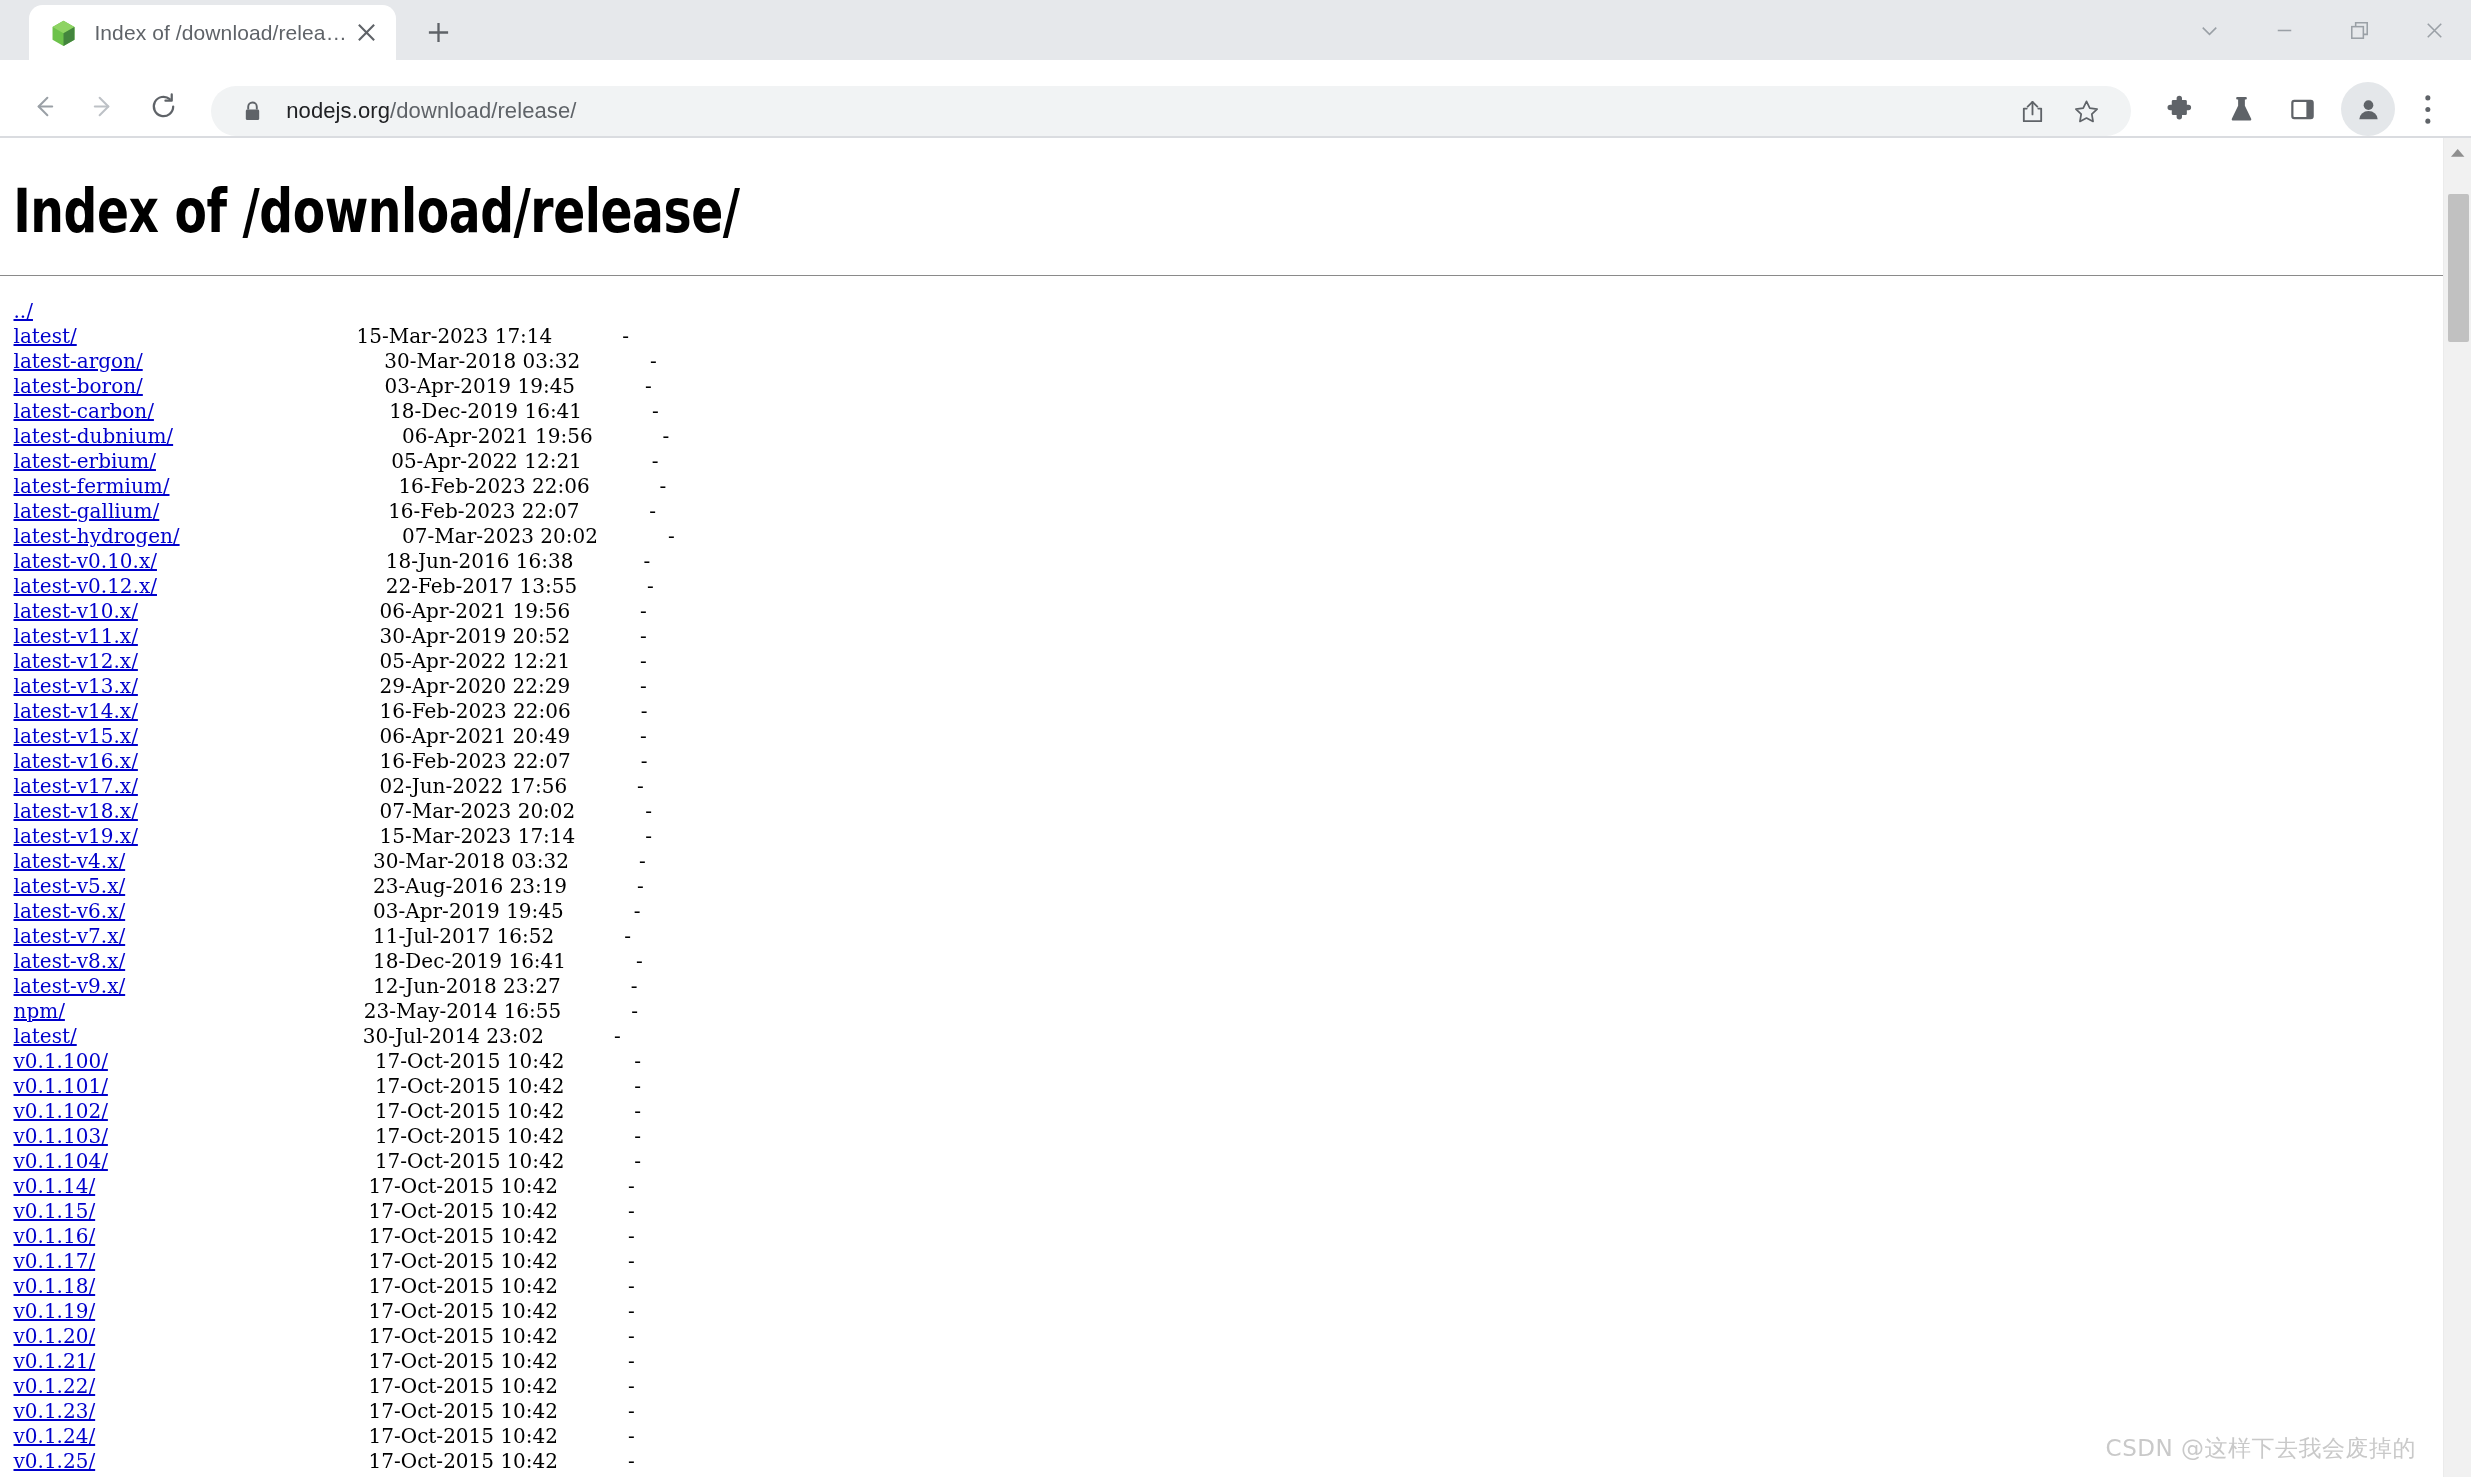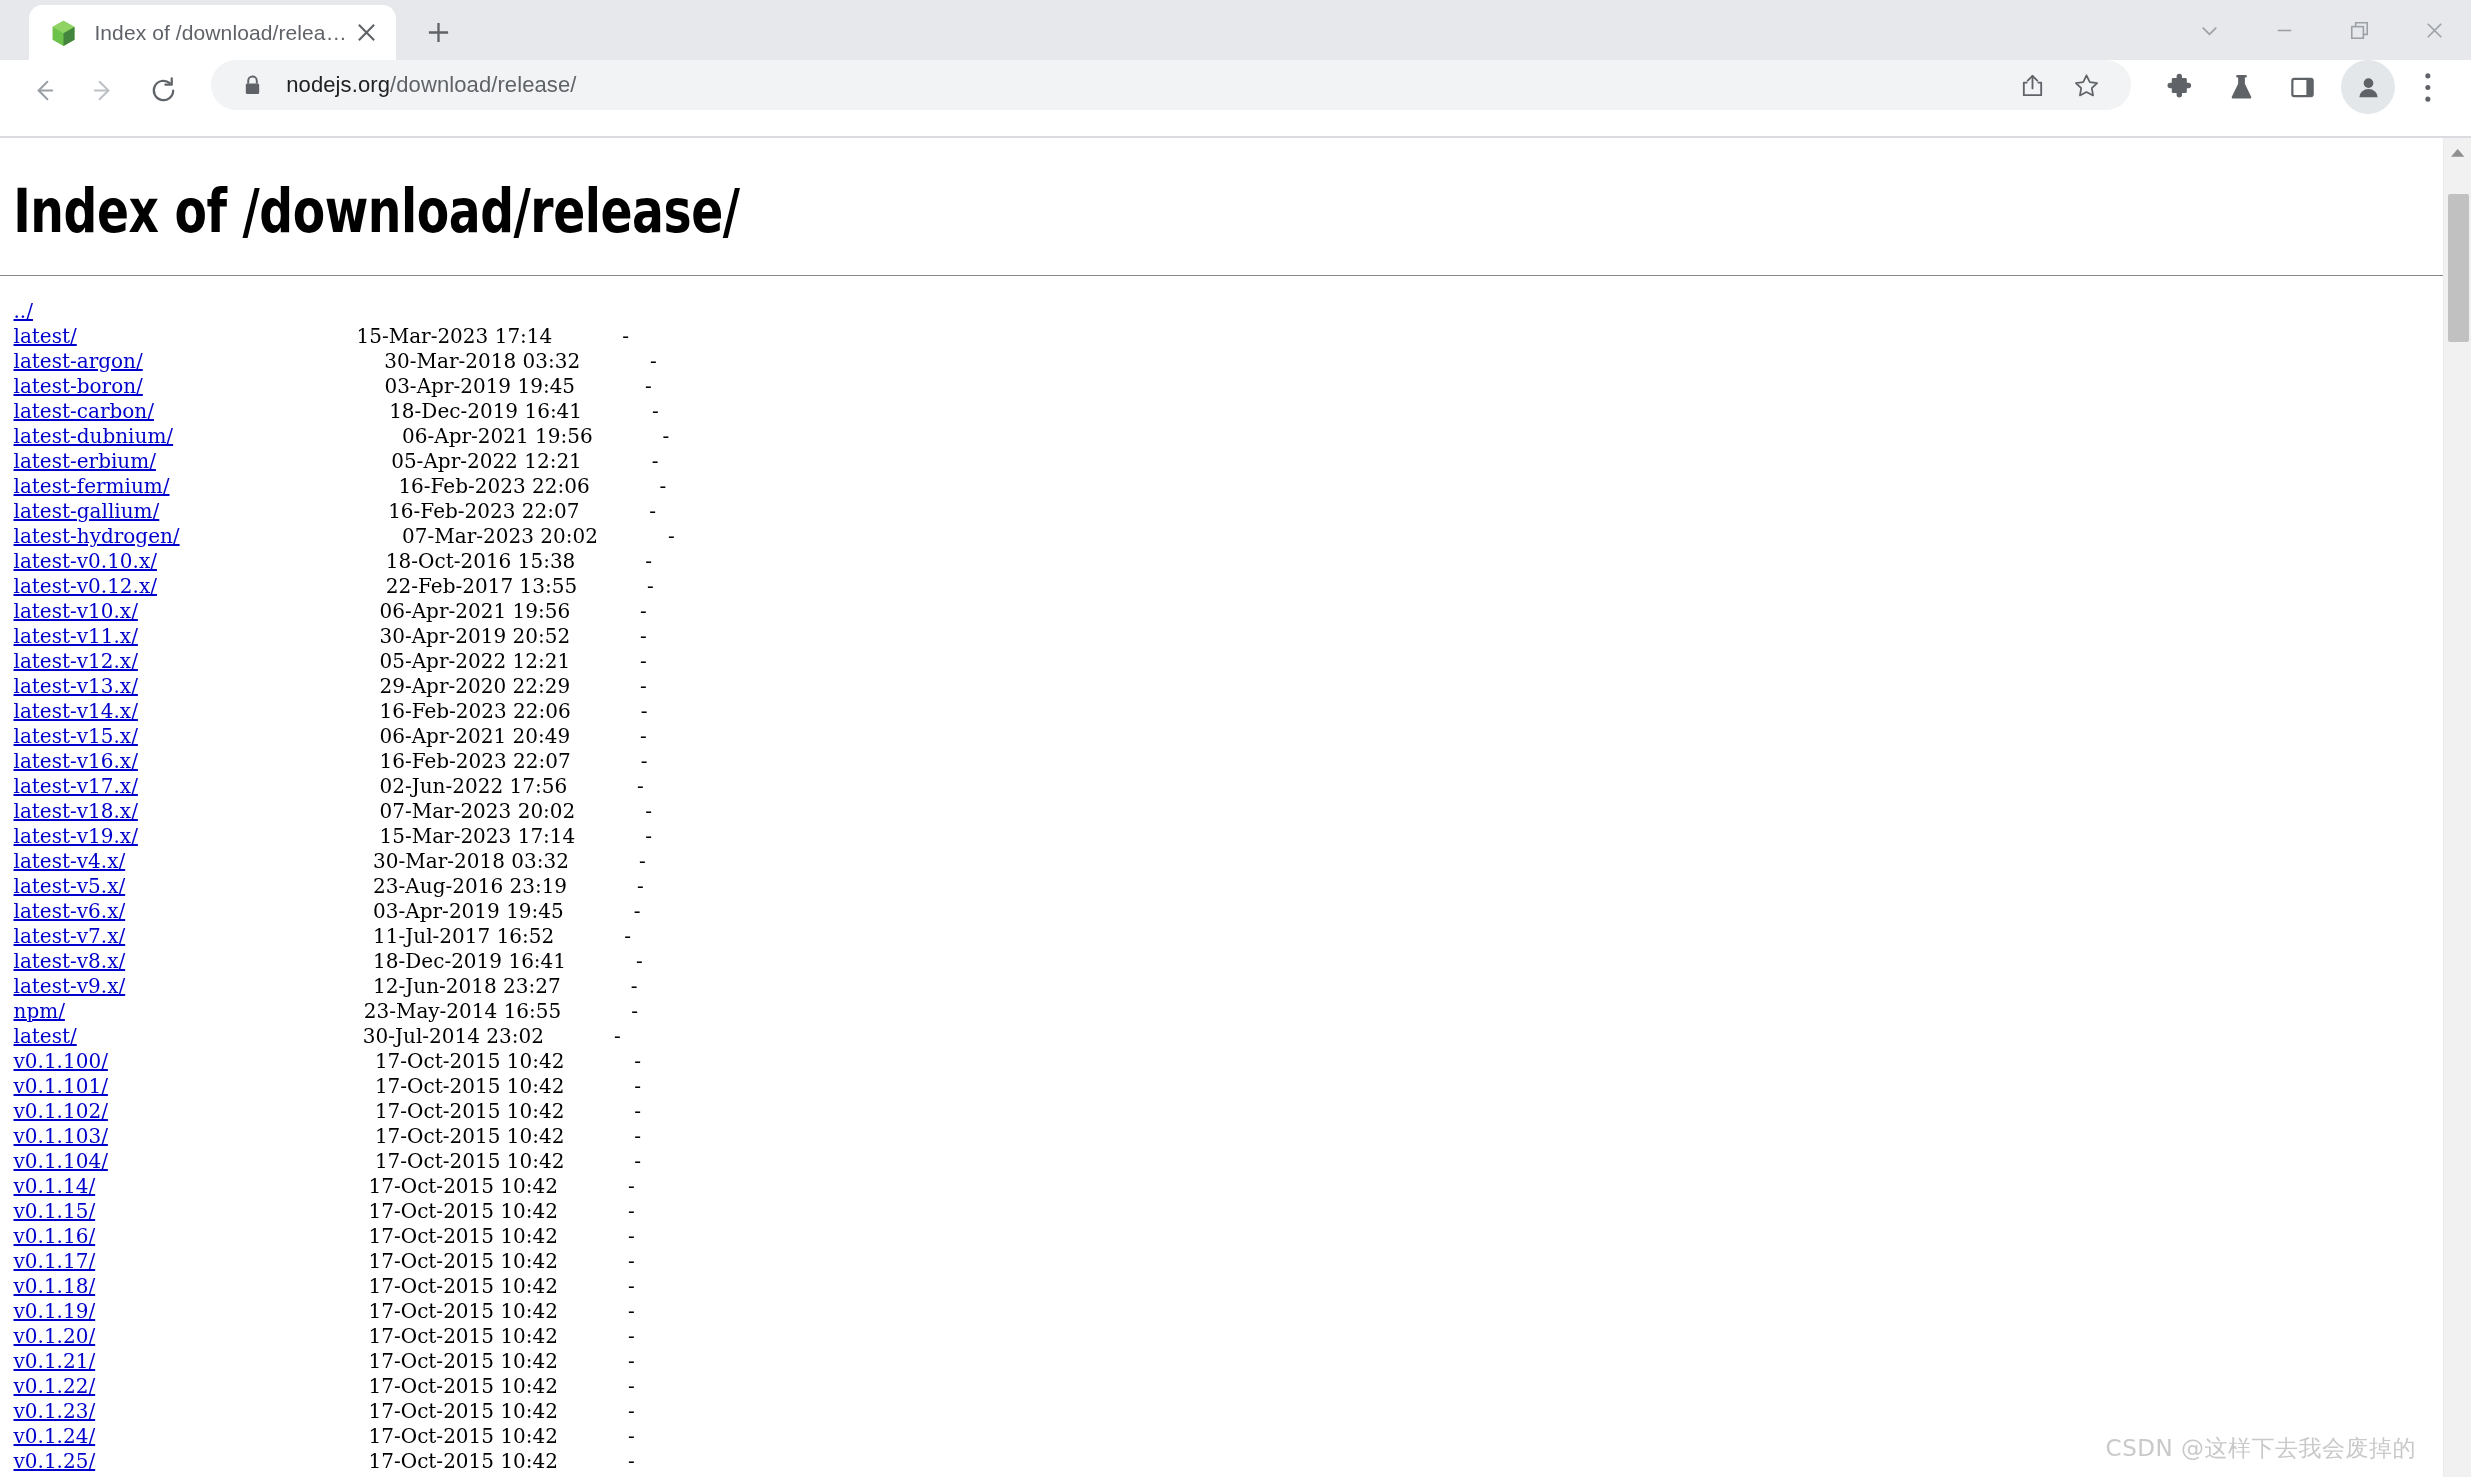--- a/index.html
+++ b/index.html
@@ -99,21 +99,21 @@
     display: flex;
     align-items: center;
     justify-content: center;
   }
 
   
   .toolbar {
     height: 76px;
     background: #ffffff;
     display: flex;
-    align-items: flex-start;
+    align-items: flex-end;
     padding: 0 21px 0 13.5px;
     box-sizing: border-box;
     flex: 0 0 auto;
     position: relative;
   }
   .nav-btn {
     width: 60px;
     height: 60px;
     display: flex;
     align-items: center;
@@ -439,21 +439,21 @@
       <pre class="listing" id="listing"><a href="#">../</a>
 <a href="#">latest/</a>                                            <span class="row-date">15-Mar-2023 17:14           </span><span class="row-size">-</span>
 <a href="#">latest-argon/</a>                                      <span class="row-date">30-Mar-2018 03:32           </span><span class="row-size">-</span>
 <a href="#">latest-boron/</a>                                      <span class="row-date">03-Apr-2019 19:45           </span><span class="row-size">-</span>
 <a href="#">latest-carbon/</a>                                     <span class="row-date">18-Dec-2019 16:41           </span><span class="row-size">-</span>
 <a href="#">latest-dubnium/</a>                                    <span class="row-date">06-Apr-2021 19:56           </span><span class="row-size">-</span>
 <a href="#">latest-erbium/</a>                                     <span class="row-date">05-Apr-2022 12:21           </span><span class="row-size">-</span>
 <a href="#">latest-fermium/</a>                                    <span class="row-date">16-Feb-2023 22:06           </span><span class="row-size">-</span>
 <a href="#">latest-gallium/</a>                                    <span class="row-date">16-Feb-2023 22:07           </span><span class="row-size">-</span>
 <a href="#">latest-hydrogen/</a>                                   <span class="row-date">07-Mar-2023 20:02           </span><span class="row-size">-</span>
-<a href="#">latest-v0.10.x/</a>                                    <span class="row-date">18-Oct-2016 15:38           </span><span class="row-size">-</span>
+<a href="#">latest-v0.10.x/</a>                                    <span class="row-date">18-Jun-2016 16:38           </span><span class="row-size">-</span>
 <a href="#">latest-v0.12.x/</a>                                    <span class="row-date">22-Feb-2017 13:55           </span><span class="row-size">-</span>
 <a href="#">latest-v10.x/</a>                                      <span class="row-date">06-Apr-2021 19:56           </span><span class="row-size">-</span>
 <a href="#">latest-v11.x/</a>                                      <span class="row-date">30-Apr-2019 20:52           </span><span class="row-size">-</span>
 <a href="#">latest-v12.x/</a>                                      <span class="row-date">05-Apr-2022 12:21           </span><span class="row-size">-</span>
 <a href="#">latest-v13.x/</a>                                      <span class="row-date">29-Apr-2020 22:29           </span><span class="row-size">-</span>
 <a href="#">latest-v14.x/</a>                                      <span class="row-date">16-Feb-2023 22:06           </span><span class="row-size">-</span>
 <a href="#">latest-v15.x/</a>                                      <span class="row-date">06-Apr-2021 20:49           </span><span class="row-size">-</span>
 <a href="#">latest-v16.x/</a>                                      <span class="row-date">16-Feb-2023 22:07           </span><span class="row-size">-</span>
 <a href="#">latest-v17.x/</a>                                      <span class="row-date">02-Jun-2022 17:56           </span><span class="row-size">-</span>
 <a href="#">latest-v18.x/</a>                                      <span class="row-date">07-Mar-2023 20:02           </span><span class="row-size">-</span>

